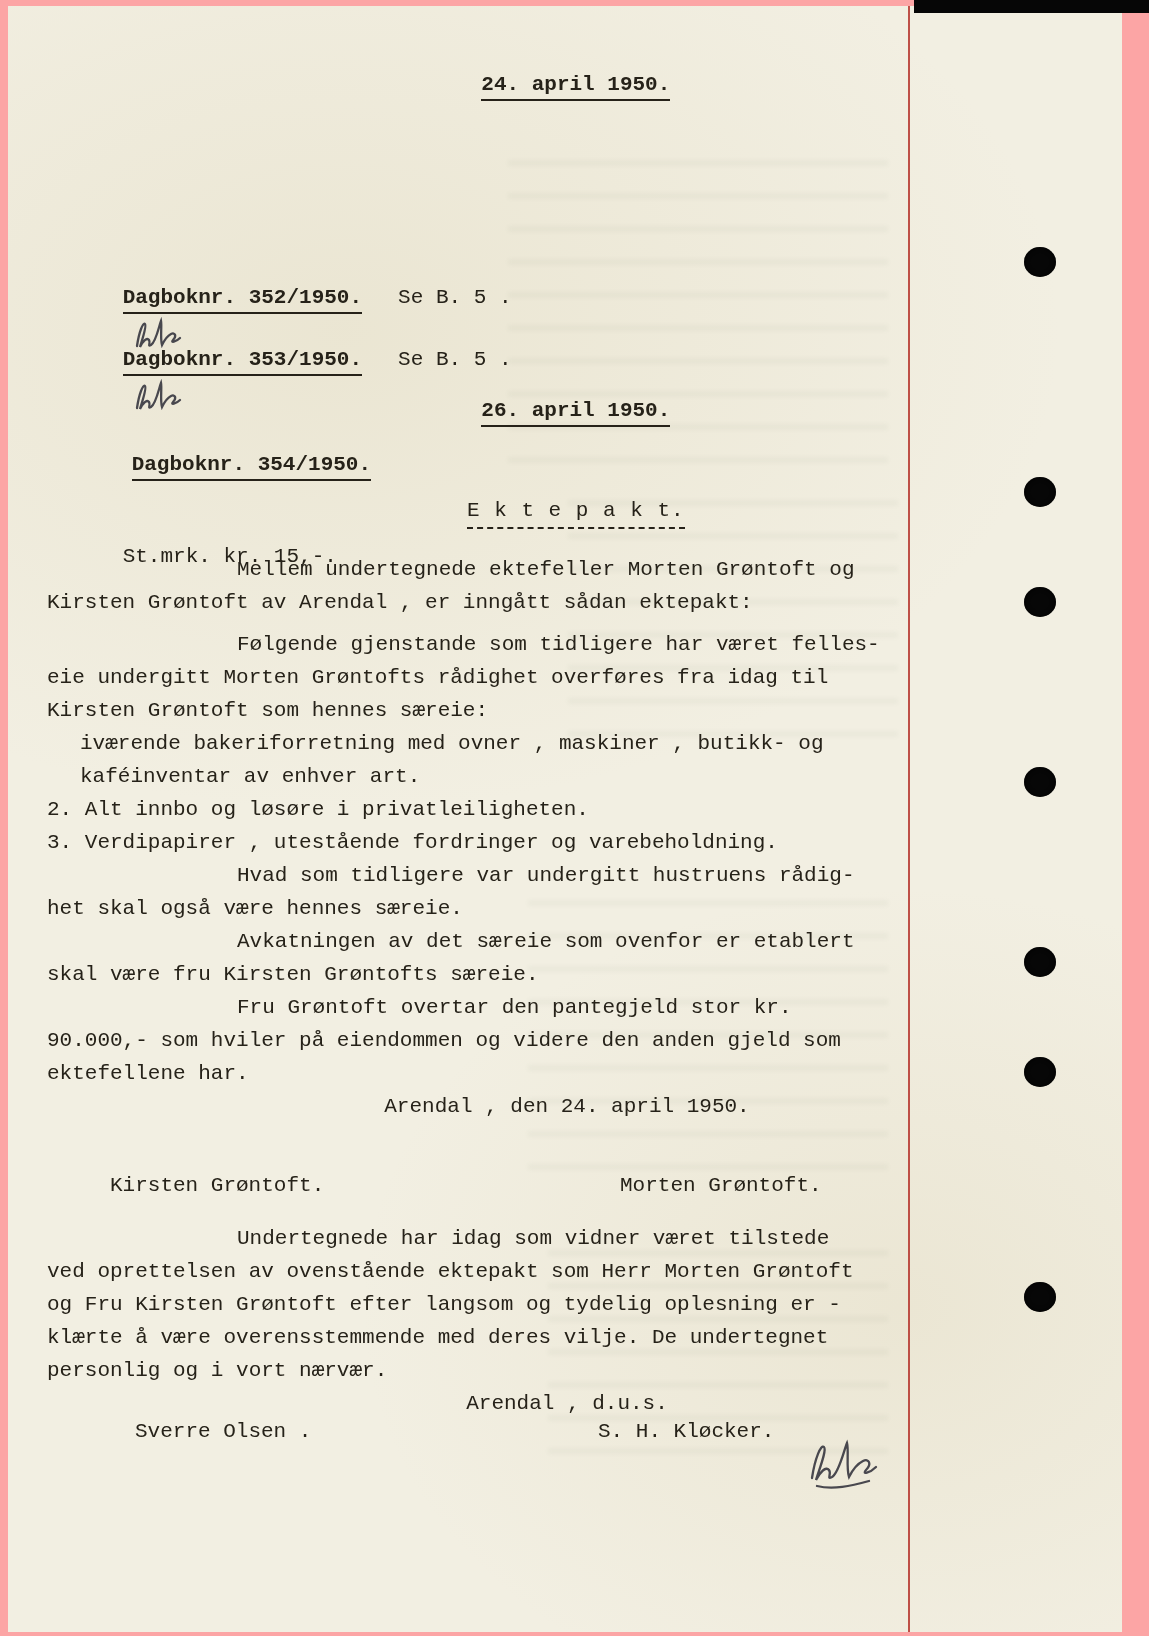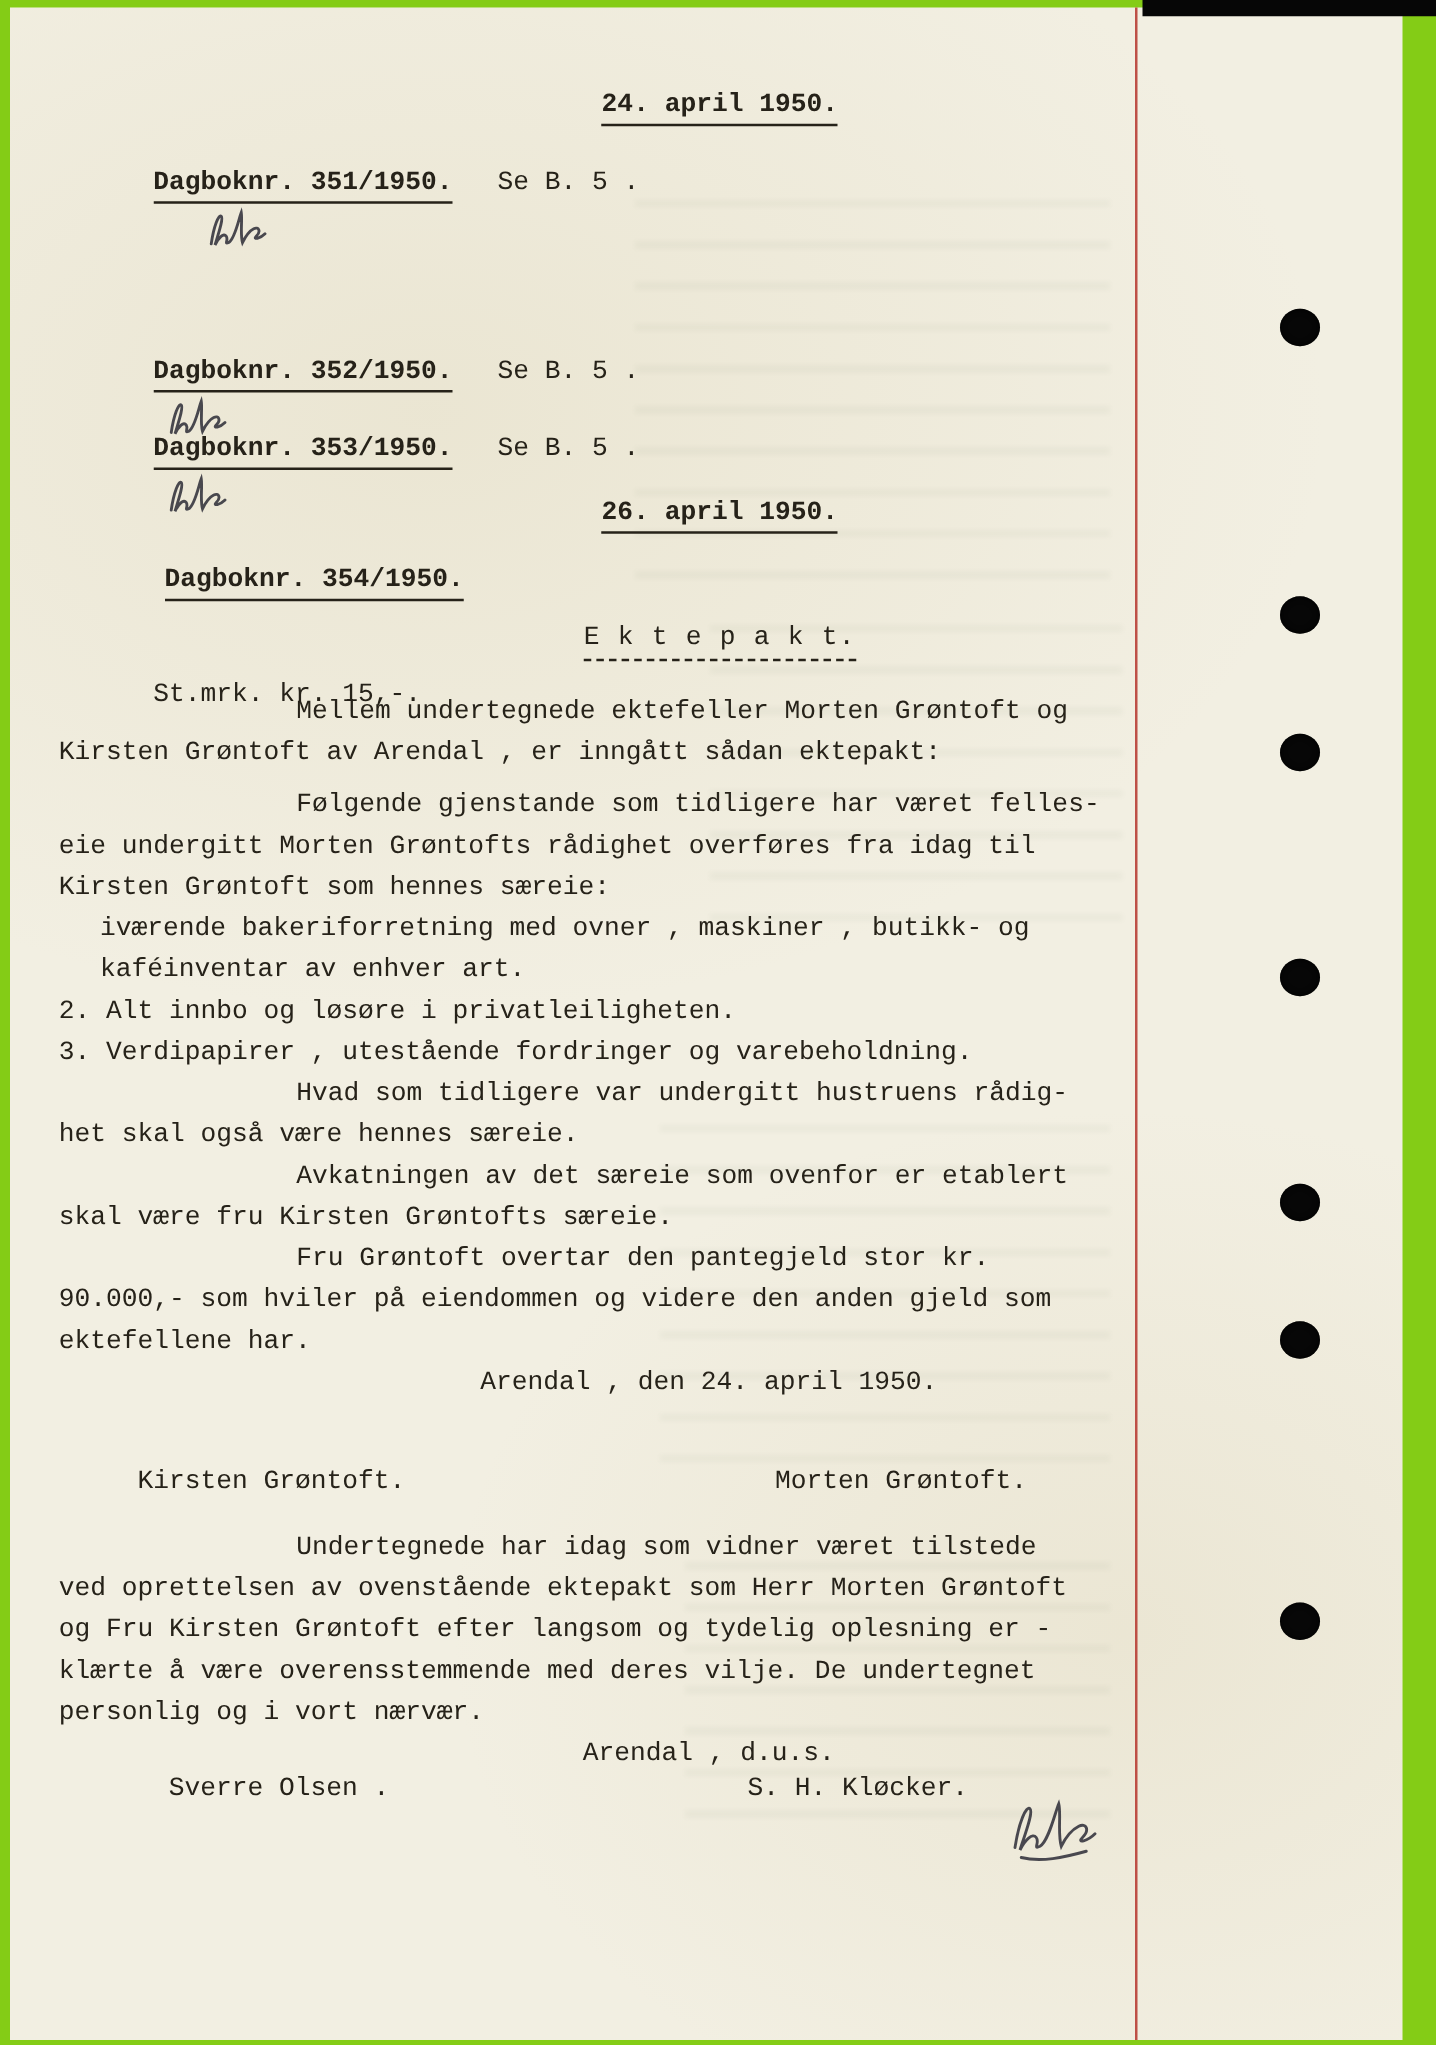--- a/index.html
+++ b/index.html
@@ -1,19 +1,19 @@
 <!DOCTYPE html>
 <html><head>
 <meta charset="utf-8">
 <style>
   html,body{margin:0;padding:0;}
   #page{
     position:relative;
     width:1149px;height:1636px;
-    background:#84cc16;
+    background:#fca5a5;
     overflow:hidden;
     font-family:"Liberation Mono","DejaVu Sans Mono",monospace;
     color:#262219;
   }
   .paper{
     position:absolute;left:8px;top:6px;width:1114px;height:1626px;
     background:
       radial-gradient(1200px 800px at 30% 20%, rgba(215,205,170,.28), transparent 60%),
       radial-gradient(900px 700px at 80% 80%, rgba(210,198,160,.22), transparent 60%),
       #f2efe2;
@@ -64,26 +64,20 @@
     <div class="bleed" style="left:560px;top:480px;width:330px;height:260px;"></div>
     <div class="bleed" style="left:520px;top:880px;width:360px;height:300px;"></div>
     <div class="bleed" style="left:540px;top:1230px;width:340px;height:220px;"></div>
 
     <div class="margin-line"></div>
 
     <div class="row center heading" style="top:40px">
       <span class="u">24. april 1950.</span>
     </div>
 
-    <div class="row" style="top:102px;left:39px">
-      <span class="label u">Dagboknr. 351/1950.</span><span class="ref">Se B. 5 .</span>
-      <svg class="mark" width="56" height="40" viewBox="0 0 56 40">
-        <path d="M6,32 C8,18 12,8 14,10 C16,12 11,26 9,33 C12,27 16,23 18,26 C20,29 16,33 20,31 C25,28 28,12 30,7 C31,13 29,24 31,31 C33,27 36,22 40,20 C44,18 46,22 42,26 C39,29 45,28 49,24"></path>
-      </svg>
-    </div>
 
 
     <div class="row" style="top:253px;left:39px">
       <span class="label u">Dagboknr. 352/1950.</span><span class="ref">Se B. 5 .</span>
       <svg class="mark" style="margin-left:8px" width="56" height="40" viewBox="0 0 56 40">
         <path d="M6,32 C8,18 12,8 14,10 C16,12 11,26 9,33 C12,27 16,23 18,26 C20,29 16,33 20,31 C25,28 28,12 30,7 C31,13 29,24 31,31 C33,27 36,22 40,20 C44,18 46,22 42,26 C39,29 45,28 49,24"></path>
       </svg>
     </div>
 
     <div class="row" style="top:315px;left:39px">

